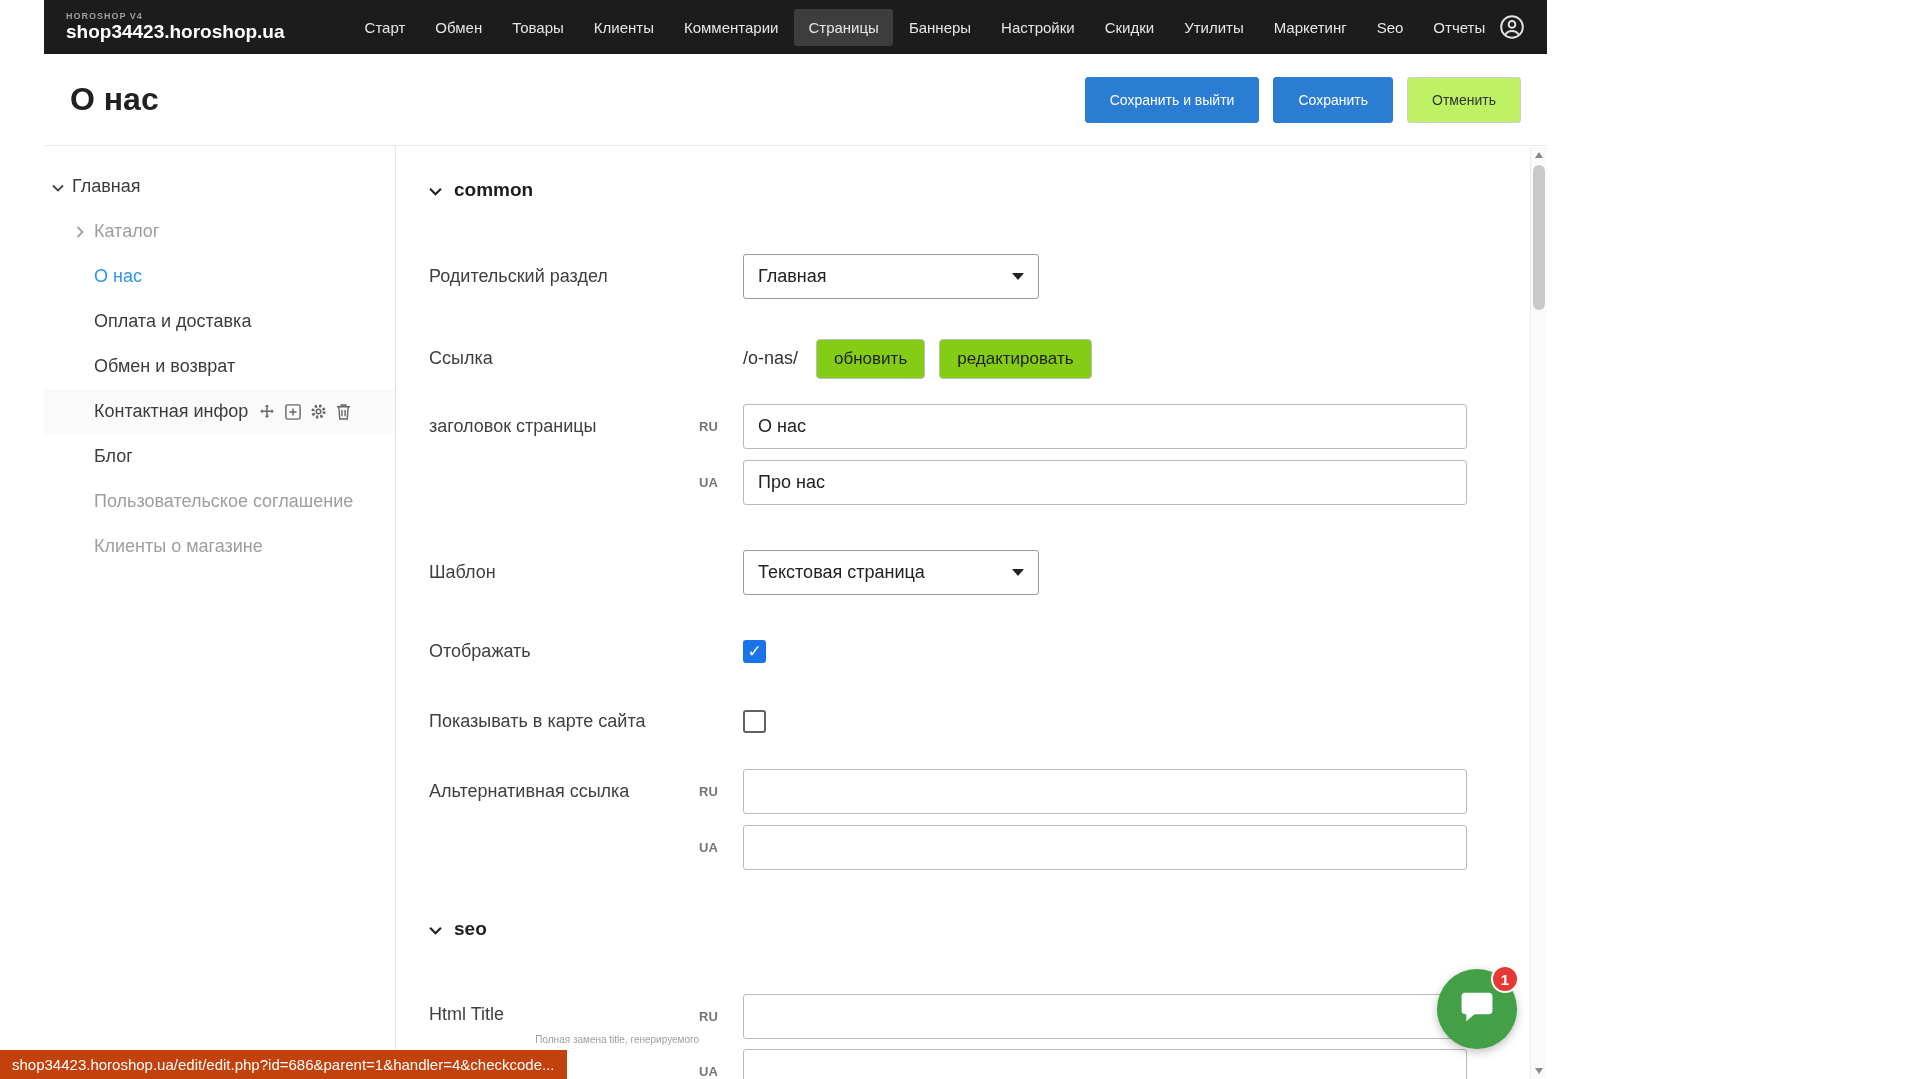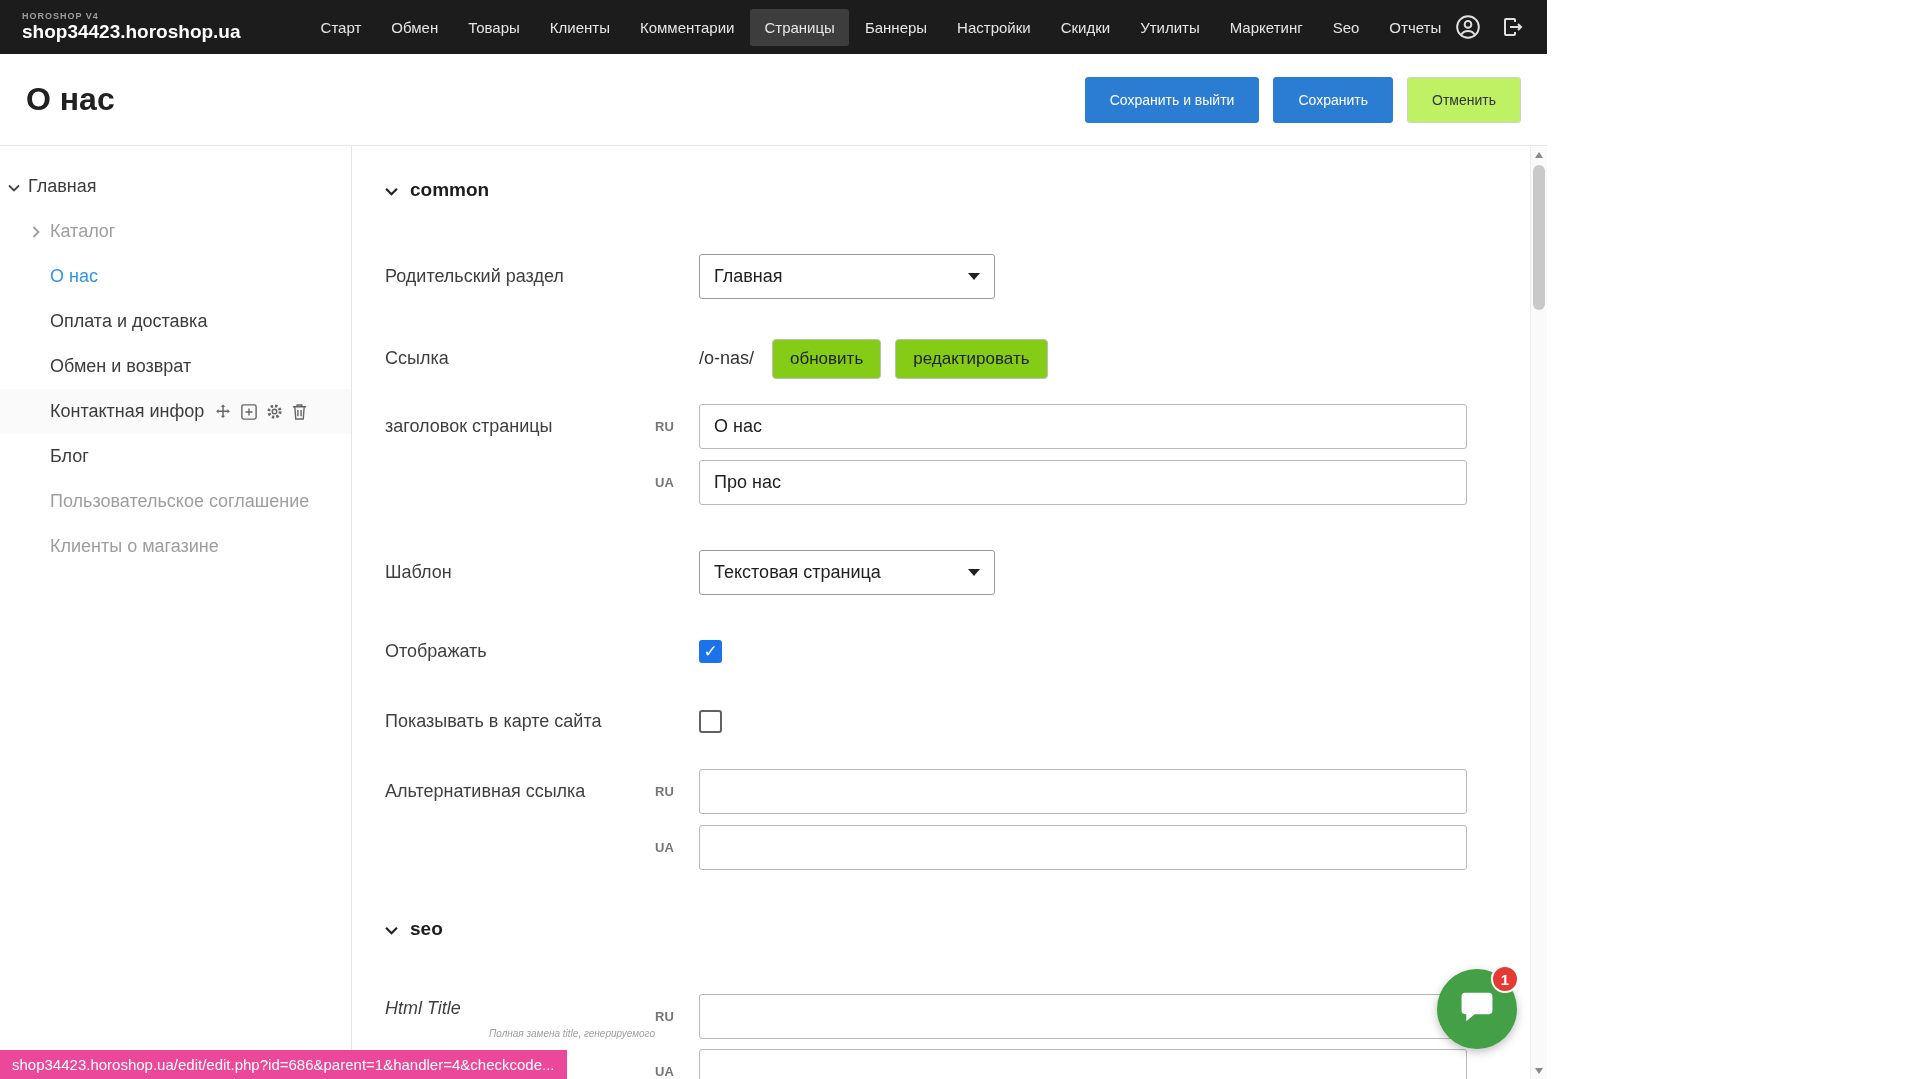--- a/index.html
+++ b/index.html
@@ -1,18 +1,18 @@
 <!DOCTYPE html>
 <html><head>
 <meta charset="utf-8">
 <style>
   * { margin:0; padding:0; box-sizing:border-box; }
   html,body { width:1919px; height:1079px; overflow:hidden; background:#fff;
     font-family:"Liberation Sans","DejaVu Sans",sans-serif; }
-  .app { position:relative; width:1547px; height:1079px; background:#fff; overflow:hidden; }
+  .app { position:relative; width:1547px; height:1079px; background:#fff; overflow:hidden;padding-left:44px; }
 
   
   .topbar { height:54px; background:#1c1c1c; display:flex; align-items:center; color:#ededed; }
   .brand { margin-left:22px; line-height:1.1; cursor:pointer; }
   .brand-small { font-size:9px; letter-spacing:1px; color:#9e9e9e; font-weight:bold; }
   .brand-name { font-size:19px; font-weight:bold; color:#fff; }
   .topnav { display:flex; align-items:center; margin-left:66px; gap:2px; }
   .nav-item { font-size:15px; color:#e6e6e6; padding:10px 14px; border-radius:3px; cursor:pointer; white-space:nowrap; }
   .nav-item.active { background:#3d3d3d; }
   .topbar-icons { margin-left:auto; margin-right:22px; display:flex; align-items:center; gap:20px; }
@@ -37,21 +37,21 @@
   .tree-item.selected { color:#2f95e8; }
   .tree-item.hoverrow { background:#fafafa; }
   .row-icons { display:flex; align-items:center; gap:9px; margin-left:10px; }
   .row-icons span { display:inline-flex; cursor:pointer; color:#666; }
 
   .content { flex:1; position:relative; overflow:hidden; }
   .frm { position:absolute; inset:0; }
   .sec { position:absolute; left:33px; display:flex; align-items:center; gap:12px; font-size:19px; font-weight:bold; color:#1d1d1d; cursor:pointer; }
   .row { position:absolute; left:33px; right:80px; display:flex; align-items:center; height:45px; }
   .lbl { width:270px; font-size:18px; color:#3f3f3f; flex:none; }
-  .lblblock { width:270px; flex:none; align-self:flex-start; margin-top:4px;font-style:italic; }
+  .lblblock { width:270px; flex:none; align-self:flex-start; margin-top:10px; }
   .lblblock .hint { font-size:10px; color:#9e9e9e; margin-top:9px;text-align:right; }
   .lang { width:44px; flex:none; padding-right:10px; font-size:13px; color:#757575; font-weight:bold; }
   .inp { width:872px; height:45px; border:1px solid #b9b9b9; border-radius:3px; padding:0 14px; font-size:18px; color:#212121;
          font-family:"Liberation Sans",sans-serif; outline:none; }
   .select { width:296px; height:45px; border:1px solid #9a9a9a; border-radius:3px; display:flex; align-items:center;
             justify-content:space-between; padding:0 14px; font-size:18px; color:#212121; cursor:pointer; background:#fff; }
   .select .chev { width:0; height:0; border-left:6px solid transparent; border-right:6px solid transparent; border-top:7px solid #222; }
   .linkwrap { display:flex; align-items:center; }
   .path { font-size:18px; color:#333; margin-right:18px; }
   .btn-sm { height:40px; padding:0 17px; background:#84cc16; border:1px solid #bdbdbd; border-radius:4px; font-size:17px; color:#222;
@@ -63,21 +63,21 @@
 
   
   .scrollbar { position:absolute; top:147px; right:0; bottom:0; width:17px; background:#fafafa; border-left:1px solid #ececec; }
   .sb-up { position:absolute; top:5px; left:4px; width:0; height:0; border-left:4px solid transparent; border-right:4px solid transparent;
            border-bottom:6px solid #8a8a8a; cursor:pointer; }
   .sb-down { position:absolute; bottom:5px; left:4px; width:0; height:0; border-left:4px solid transparent; border-right:4px solid transparent;
            border-top:6px solid #8a8a8a; cursor:pointer; }
   .sb-thumb { position:absolute; top:18px; left:2px; width:12px; height:145px; background:#c9c9c9; border-radius:6px; cursor:pointer; }
 
   
-  .statusbar { position:absolute; left:0; bottom:0; background:#ec4899; color:#fff; font-size:15px; padding:6px 12px; z-index:20;
+  .statusbar { position:absolute; left:0; bottom:0; background:#c2410c; color:#fff; font-size:15px; padding:6px 12px; z-index:20;
                max-width:700px; white-space:nowrap; }
 
   
   .chat { position:absolute; right:30px; bottom:30px; width:80px; height:80px; border-radius:50%; background:#43a047;
           display:flex; align-items:center; justify-content:center; cursor:pointer; z-index:15;
           box-shadow:0 3px 10px rgba(0,0,0,.25); }
   .chat-badge { position:absolute; top:-4px; right:-2px; min-width:28px; height:28px; border-radius:50%; background:#e53935;
                 color:#fff; font-size:15px; font-weight:bold; display:flex; align-items:center; justify-content:center;
                 border:2px solid #fff; }
 </style>

